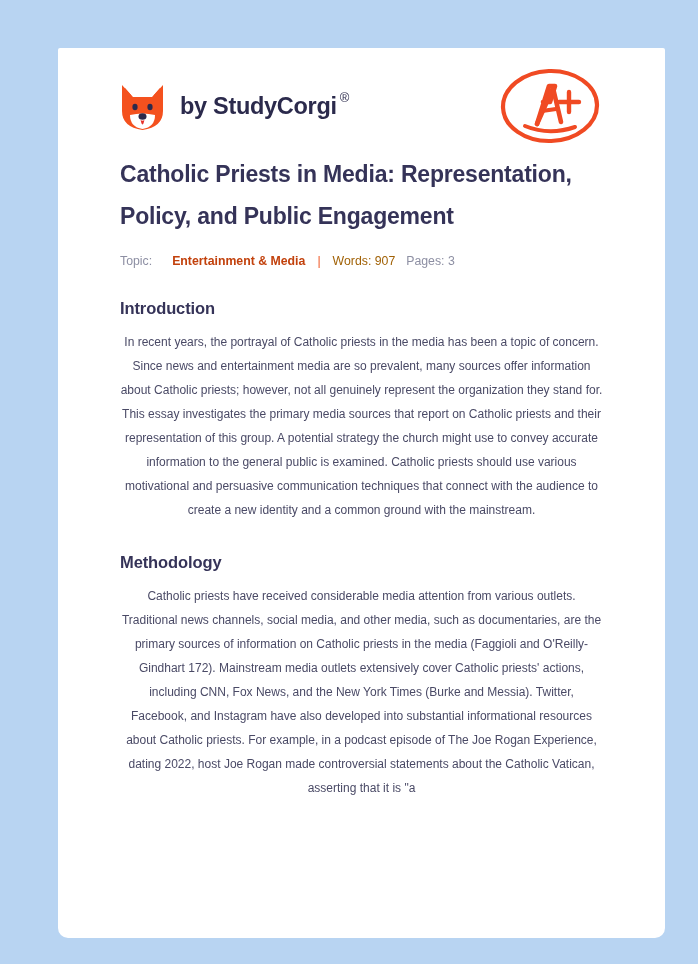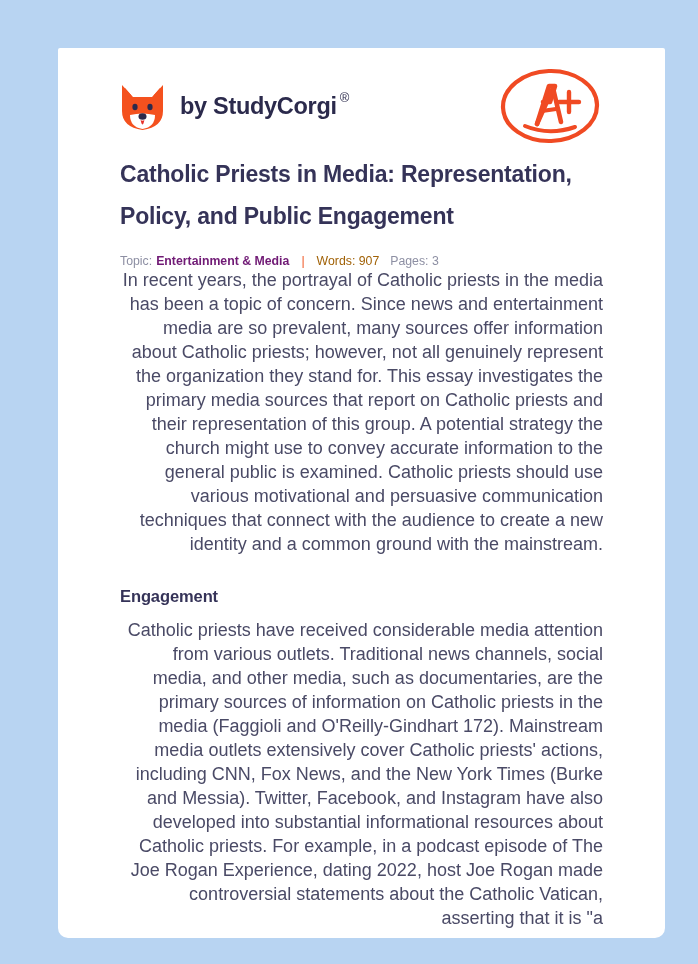--- a/index.html
+++ b/index.html
@@ -93,46 +93,46 @@
   .doc-meta {
     margin-top: 17px;
     font-size: 12.3px;
     color: #8d8fa3;
     display: flex;
     align-items: baseline;
     flex-wrap: wrap;
   }
   .meta-label { color: #8d8fa3; text-align: right; }
   .meta-topic {
-    color: #701a75;
+    color: #c2410c;
     font-weight: 600;
-    margin-left: 4px;
+    margin-left: 20px;
   }
   .meta-sep {
     color: #f05a28;
     margin: 0 12px;
     font-weight: 500;
   }
   .meta-words { color: #a16207; }
   .meta-pages { color: #8d8fa3; margin-left: 11px; }
 
   
   .section-heading {
     font-size: 16.5px;
     font-weight: bold;
     color: #353358;
     margin: 31px 0 12px 0;
     letter-spacing: -0.1px;
   }
   .body-text {
-    font-size: 18px;
+    font-size: 12px;
     line-height: 24px;
     color: #4a4a66;
     margin: 0;
-    text-align: right;
+    text-align: center;
   }
 </style>
 </head>
 <body>
 
 <div class="page-wrap">
   <div class="paper">
     <div class="paper-inner">
 
       <div class="brand-header">
@@ -167,20 +167,21 @@
       <h1 class="doc-title">Catholic Priests in Media: Representation, Policy, and Public Engagement</h1>
 
       <div class="doc-meta">
         <span class="meta-label">Topic:</span>
         <span class="meta-topic">Entertainment &amp; Media</span>
         <span class="meta-sep">|</span>
         <span class="meta-words">Words: 907</span>
         <span class="meta-pages">Pages: 3</span>
       </div>
 
+      <h2 class="section-heading">Introduction</h2>
       <p class="body-text">In recent years, the portrayal of Catholic priests in the media has been a topic of concern. Since news and entertainment media are so prevalent, many sources offer information about Catholic priests; however, not all genuinely represent the organization they stand for. This essay investigates the primary media sources that report on Catholic priests and their representation of this group. A potential strategy the church might use to convey accurate information to the general public is examined. Catholic priests should use various motivational and persuasive communication techniques that connect with the audience to create a new identity and a common ground with the mainstream.</p>
 
-      <h2 class="section-heading">Engagement</h2>
+      <h2 class="section-heading">Methodology</h2>
       <p class="body-text">Catholic priests have received considerable media attention from various outlets. Traditional news channels, social media, and other media, such as documentaries, are the primary sources of information on Catholic priests in the media (Faggioli and O'Reilly-Gindhart 172). Mainstream media outlets extensively cover Catholic priests' actions, including CNN, Fox News, and the New York Times (Burke and Messia). Twitter, Facebook, and Instagram have also developed into substantial informational resources about Catholic priests. For example, in a podcast episode of The Joe Rogan Experience, dating 2022, host Joe Rogan made controversial statements about the Catholic Vatican, asserting that it is "a</p>
 
     </div>
   </div>
 </div>
 
 </body></html>

